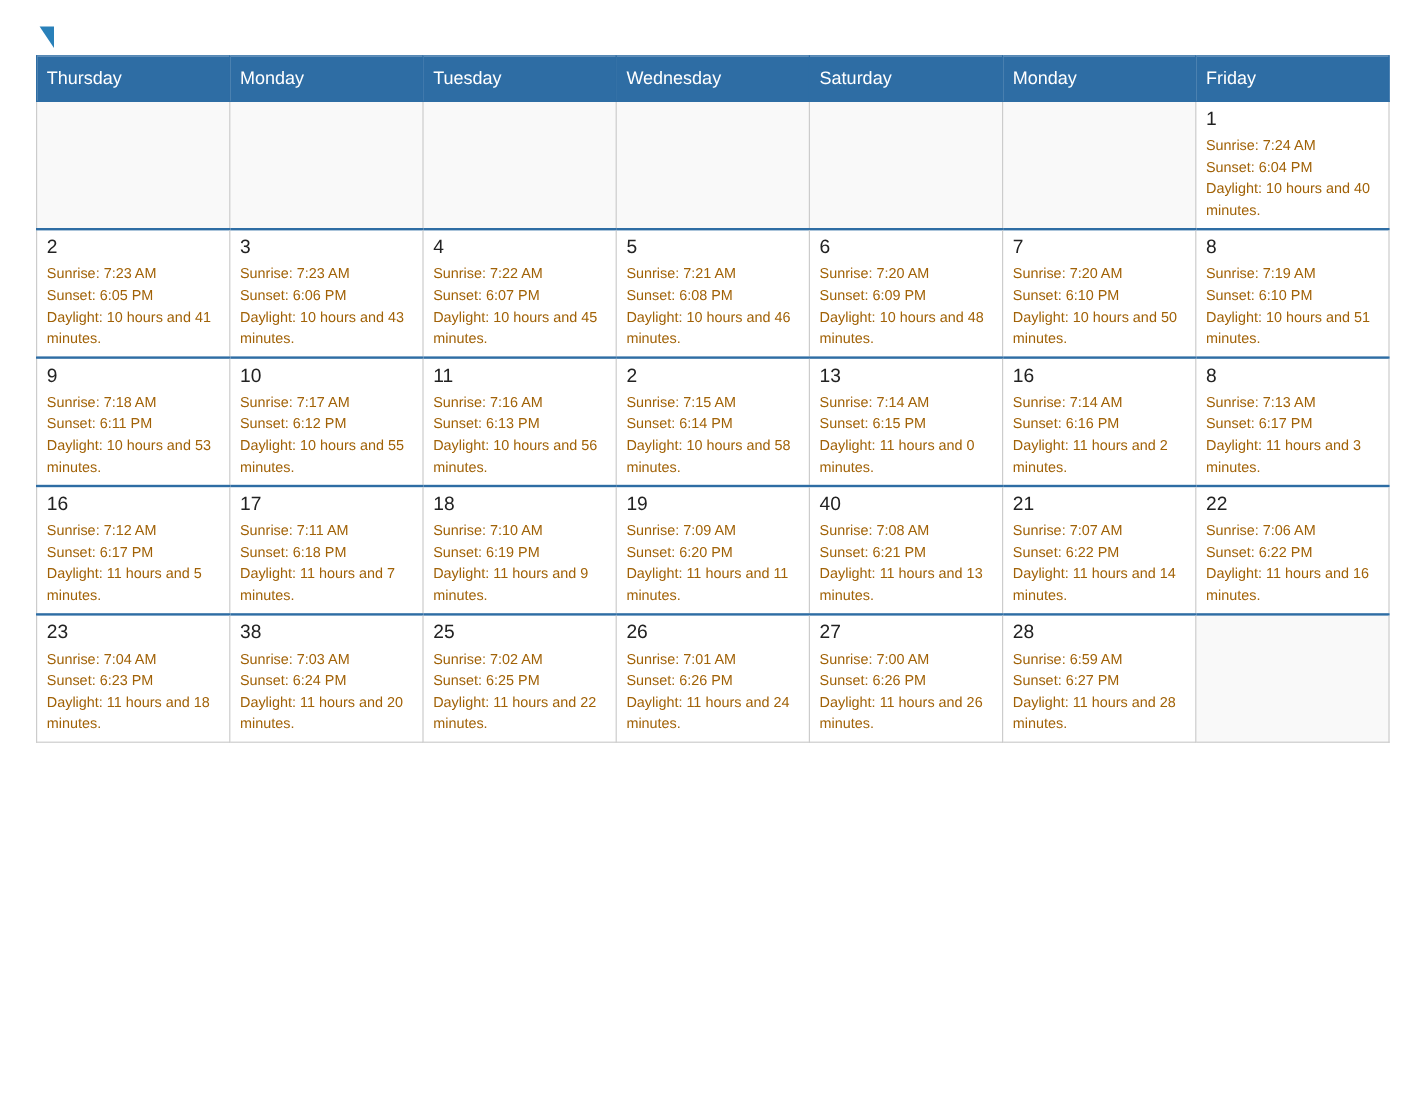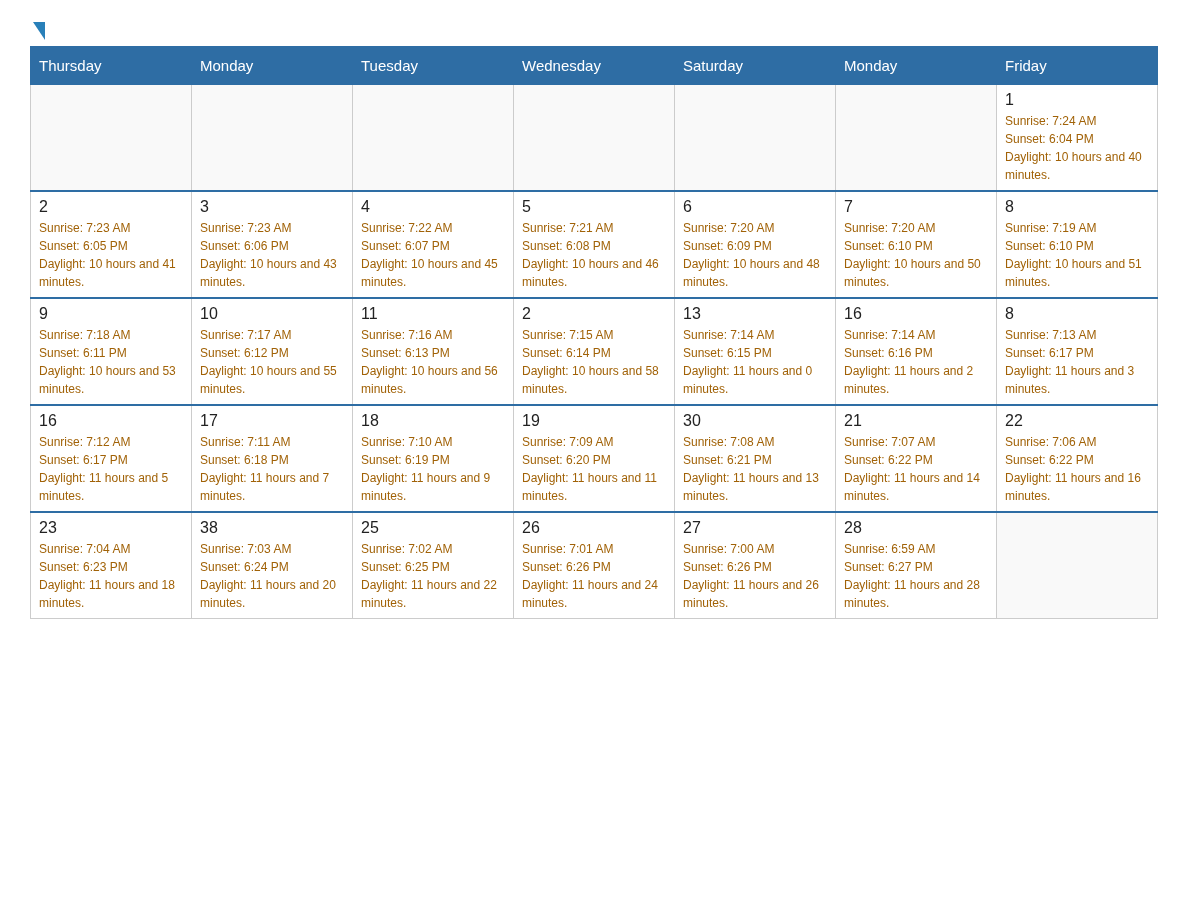--- a/index.html
+++ b/index.html
@@ -215,21 +215,21 @@
         </td>
         <td>
           <span class="day-number">18</span>
           <div class="day-info">Sunrise: 7:10 AM<br>Sunset: 6:19 PM<br>Daylight: 11 hours and 9 minutes.</div>
         </td>
         <td>
           <span class="day-number">19</span>
           <div class="day-info">Sunrise: 7:09 AM<br>Sunset: 6:20 PM<br>Daylight: 11 hours and 11 minutes.</div>
         </td>
         <td>
-          <span class="day-number">30</span>
+          <span class="day-number">40</span>
           <div class="day-info">Sunrise: 7:08 AM<br>Sunset: 6:21 PM<br>Daylight: 11 hours and 13 minutes.</div>
         </td>
         <td>
           <span class="day-number">21</span>
           <div class="day-info">Sunrise: 7:07 AM<br>Sunset: 6:22 PM<br>Daylight: 11 hours and 14 minutes.</div>
         </td>
         <td>
           <span class="day-number">22</span>
           <div class="day-info">Sunrise: 7:06 AM<br>Sunset: 6:22 PM<br>Daylight: 11 hours and 16 minutes.</div>
         </td>

